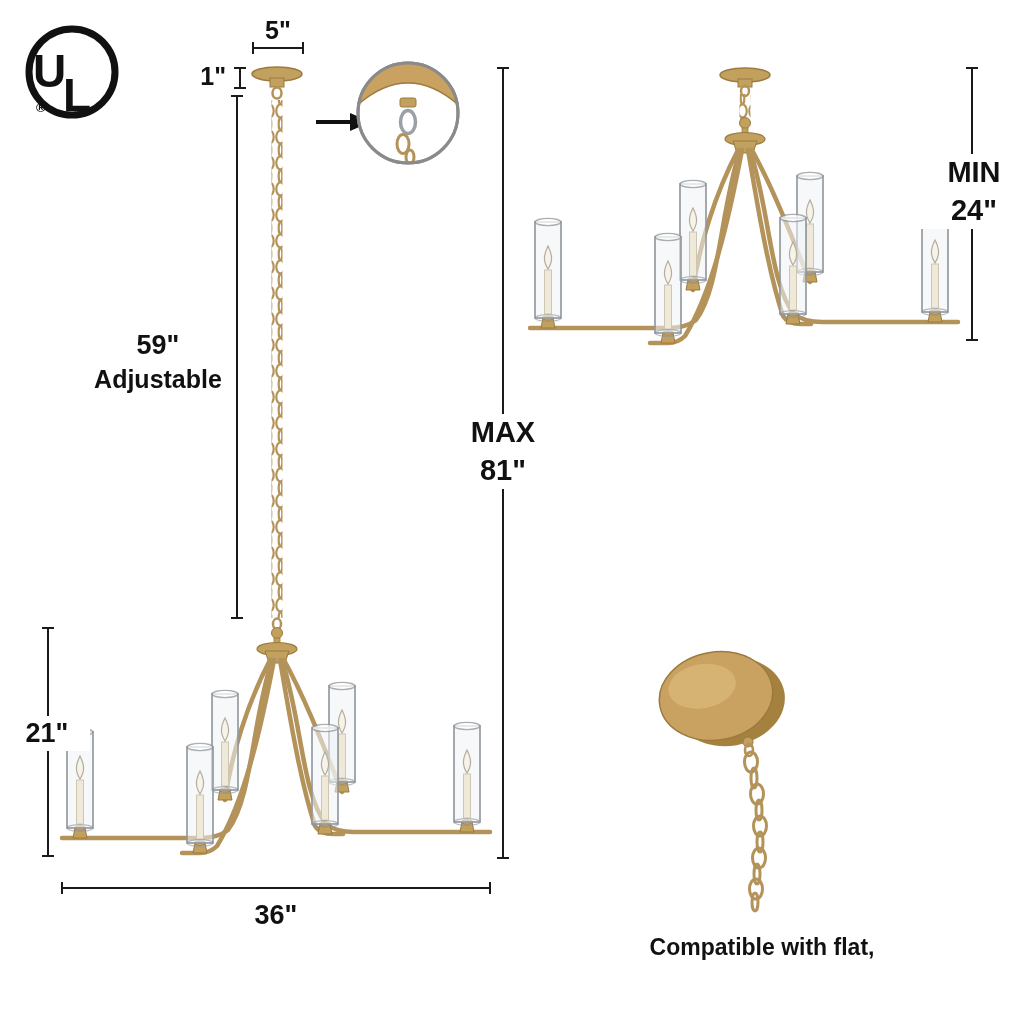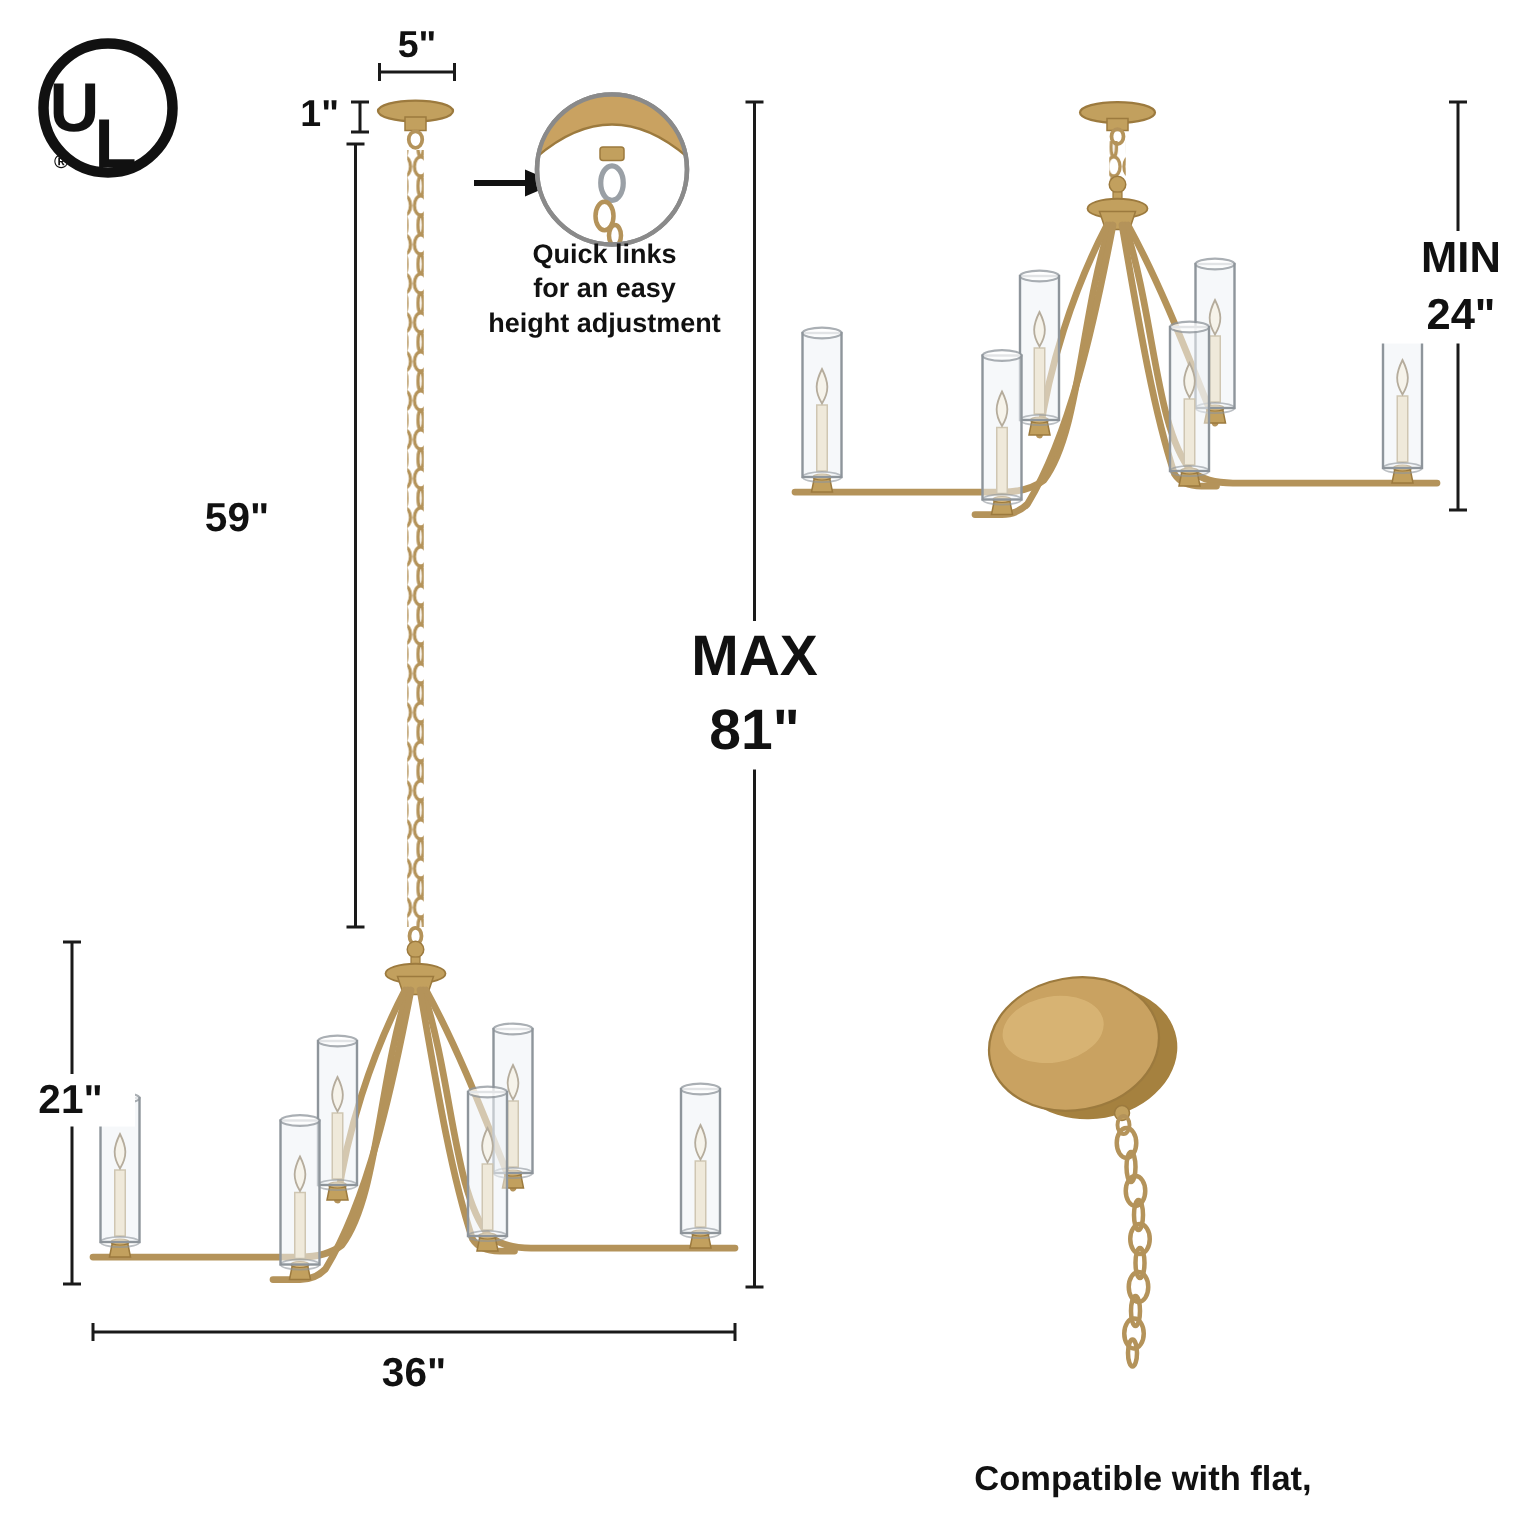--- a/index.html
+++ b/index.html
@@ -129,39 +129,35 @@
     </g>
   </g>
 </svg>
 
 <div class="lbl" style="left:236px;top:14px;width:84px;font-size:25px">5"</div>
 
 <div class="lbl right" style="left:182px;top:60px;width:44px;font-size:25px">1"</div>
 
 <div class="lbl" style="left:66px;top:328px;width:184px;font-size:27px">
   <span class="sub">59"</span>
+  <span class="sub" style="font-size:25px">Adjustable</span>
 </div>
 
-<div class="lbl bgw" style="left:444px;top:414px;width:118px;font-size:38px">
+<div class="lbl bgw" style="left:444px;top:414px;width:118px;font-size:29px">
   <span class="sub">MAX</span>
   <span class="sub">81"</span>
 </div>
 
 <div class="lbl bgw" style="left:920px;top:154px;width:108px;font-size:29px">
   <span class="sub">MIN</span>
   <span class="sub">24"</span>
 </div>
 
 <div class="lbl bgw" style="left:4px;top:716px;width:86px;font-size:27px">21"</div>
 
 <div class="lbl" style="left:226px;top:898px;width:100px;font-size:27px">36"</div>
 
-<div class="lbl" style="left:296px;top:158px;width:214px;font-size:18px;line-height:1.28">
-  <span class="sub">Quick links</span>
-  <span class="sub">for an easy</span>
-  <span class="sub">height adjustment</span>
-</div>
 
-<div class="lbl" style="left:506px;top:968px;width:512px;font-size:23px;line-height:1.5">
+<div class="lbl" style="left:506px;top:930px;width:512px;font-size:23px;line-height:1.5">
   <span class="sub">Compatible with flat,</span>
 </div>
 
 </div>
 
 </body></html>

